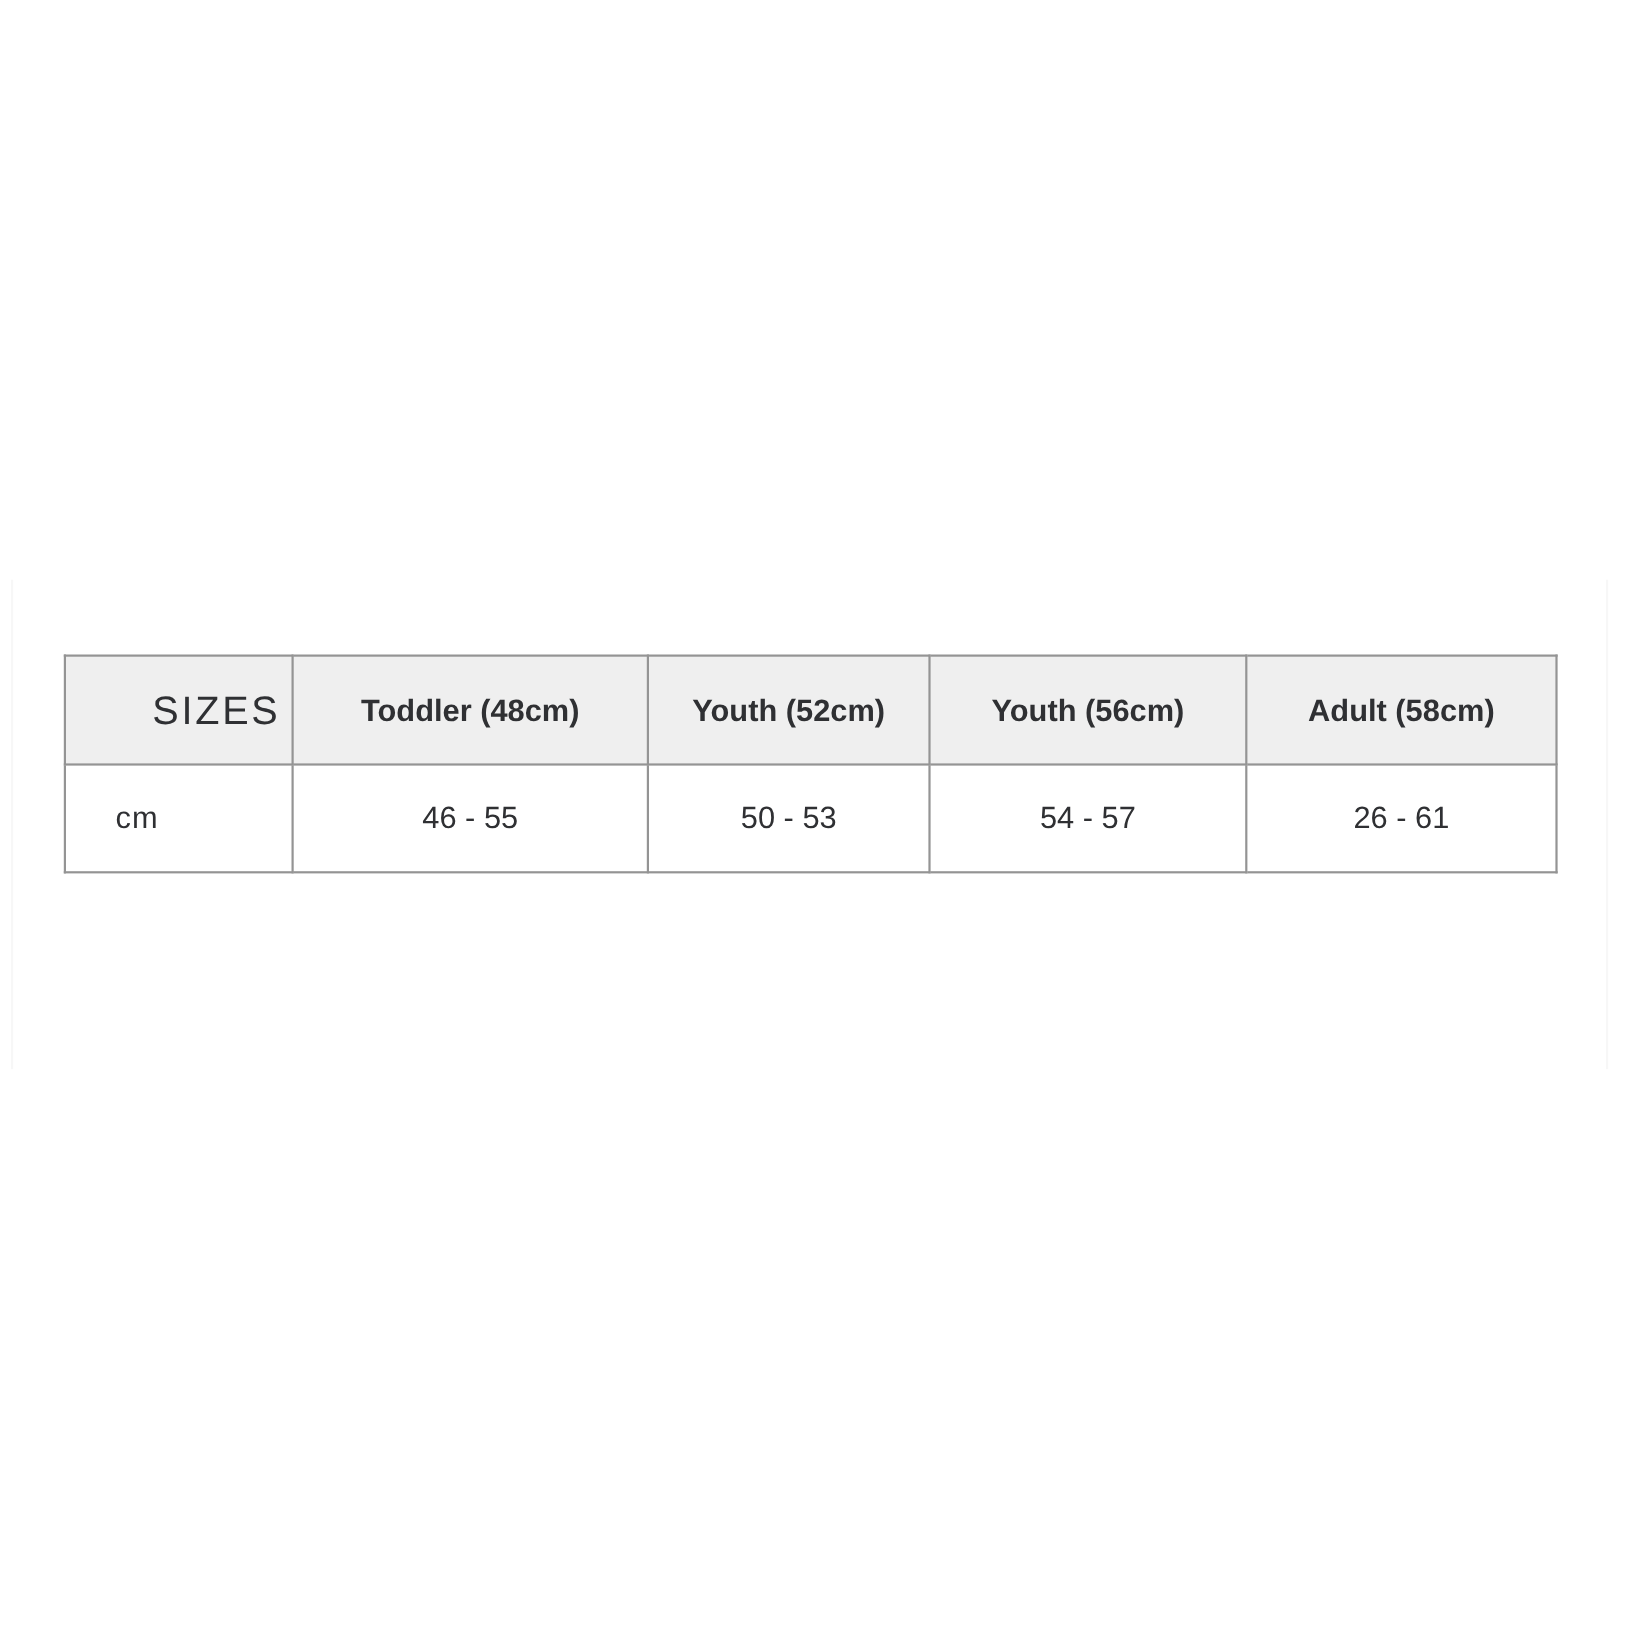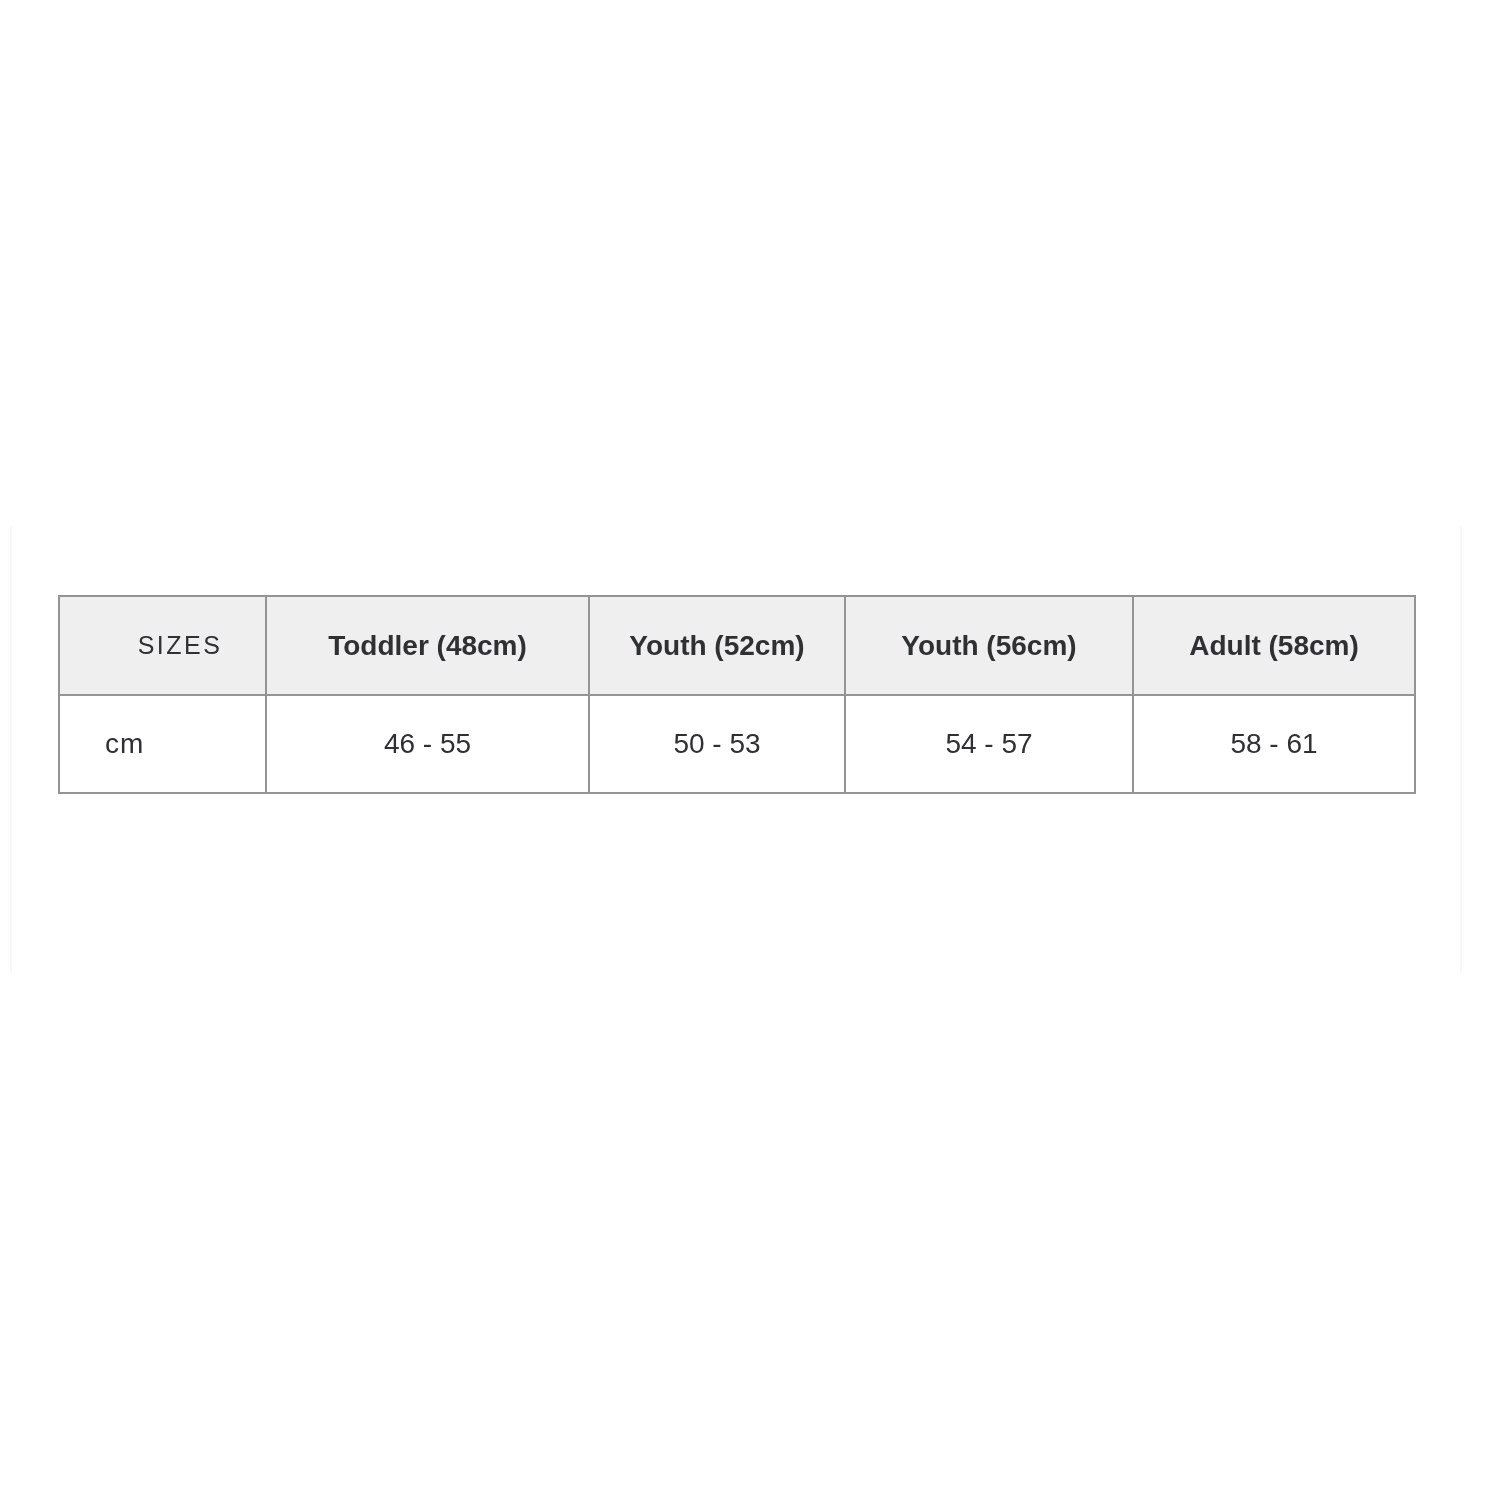--- a/index.html
+++ b/index.html
@@ -58,25 +58,25 @@
 
   thead th {
     background: #efefef;
     height: 99px;
     font-size: 28px;
     font-weight: bold;
     text-align: center;
     padding: 0 10px;
   }
   thead th.row-head-label {
-    text-align: center;
+    text-align: right;
     padding-left: 45px;
     font-weight: normal;
     letter-spacing: 2.5px;
-    font-size: 25px;
+    font-size: 36px;
   }
 
   tbody td {
     background: #ffffff;
     height: 98px;
     font-size: 28px;
     font-weight: normal;
     text-align: center;
     padding: 0 10px;
   }
@@ -109,17 +109,17 @@
         <th>Youth (56cm)</th>
         <th>Adult (58cm)</th>
       </tr>
     </thead>
     <tbody>
       <tr>
         <td class="row-head">cm</td>
         <td>46 - 55</td>
         <td>50 - 53</td>
         <td>54 - 57</td>
-        <td>58 - 61</td>
+        <td>26 - 61</td>
       </tr>
     </tbody>
   </table>
 </div>
 
 </body></html>

